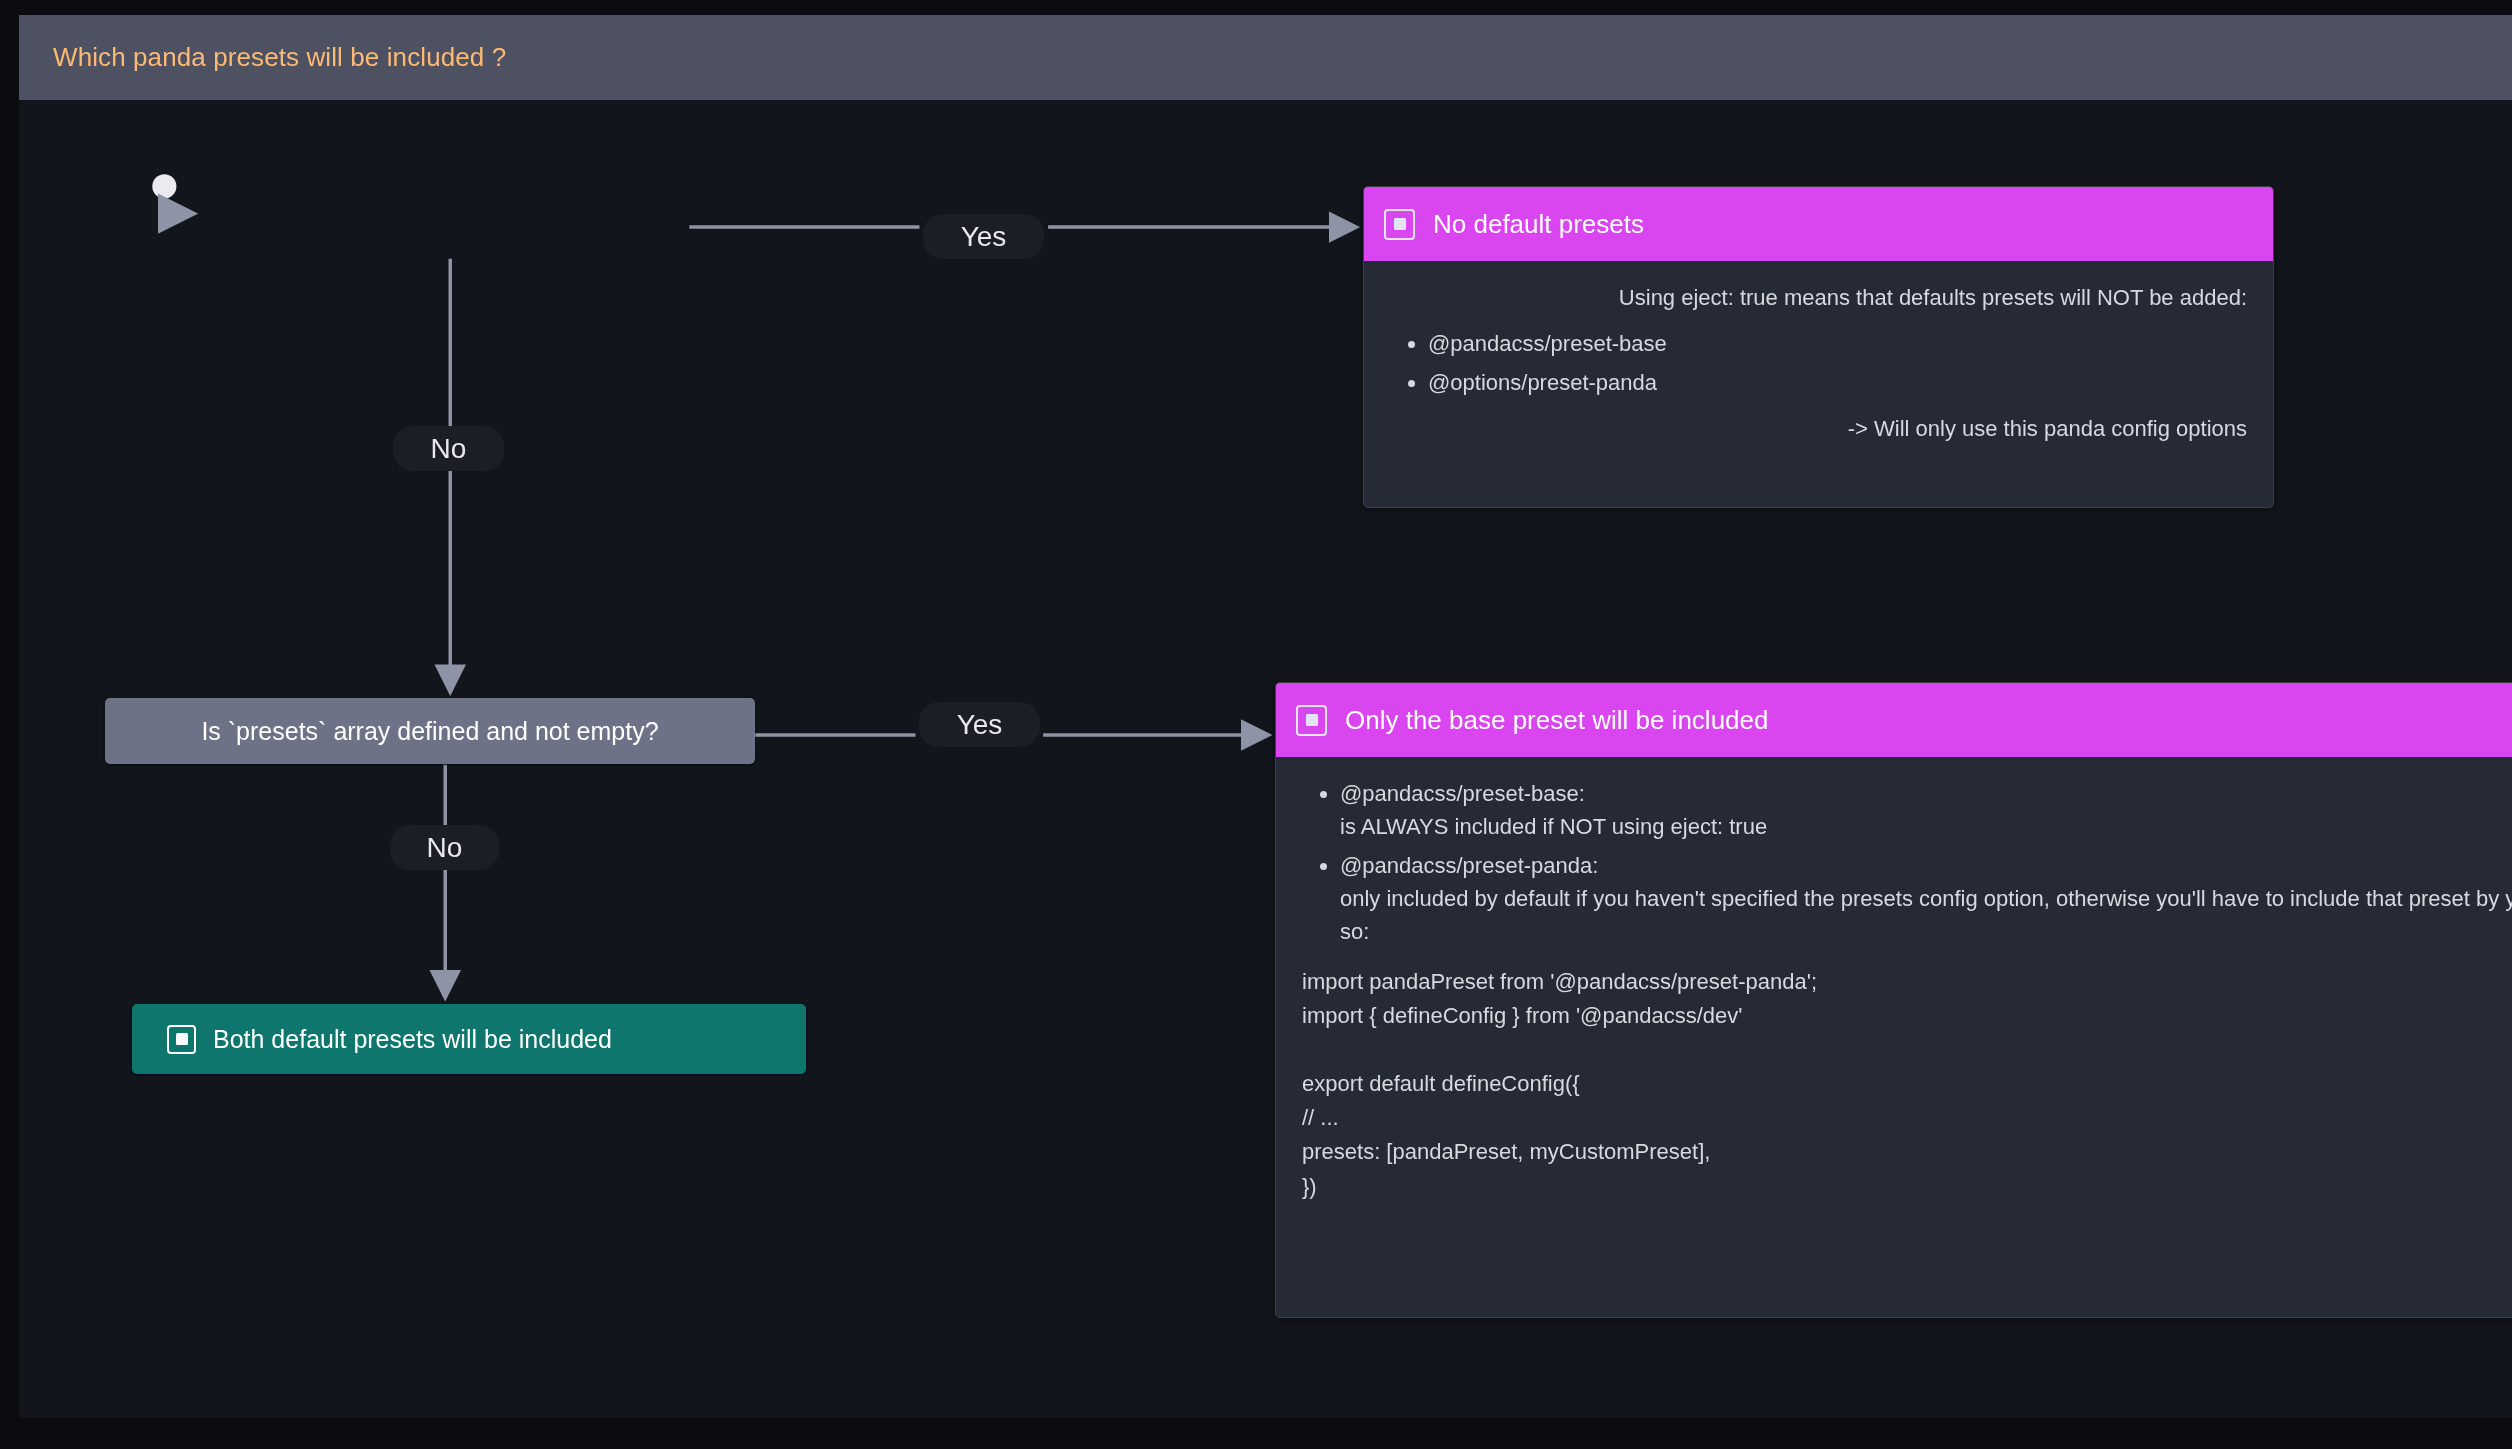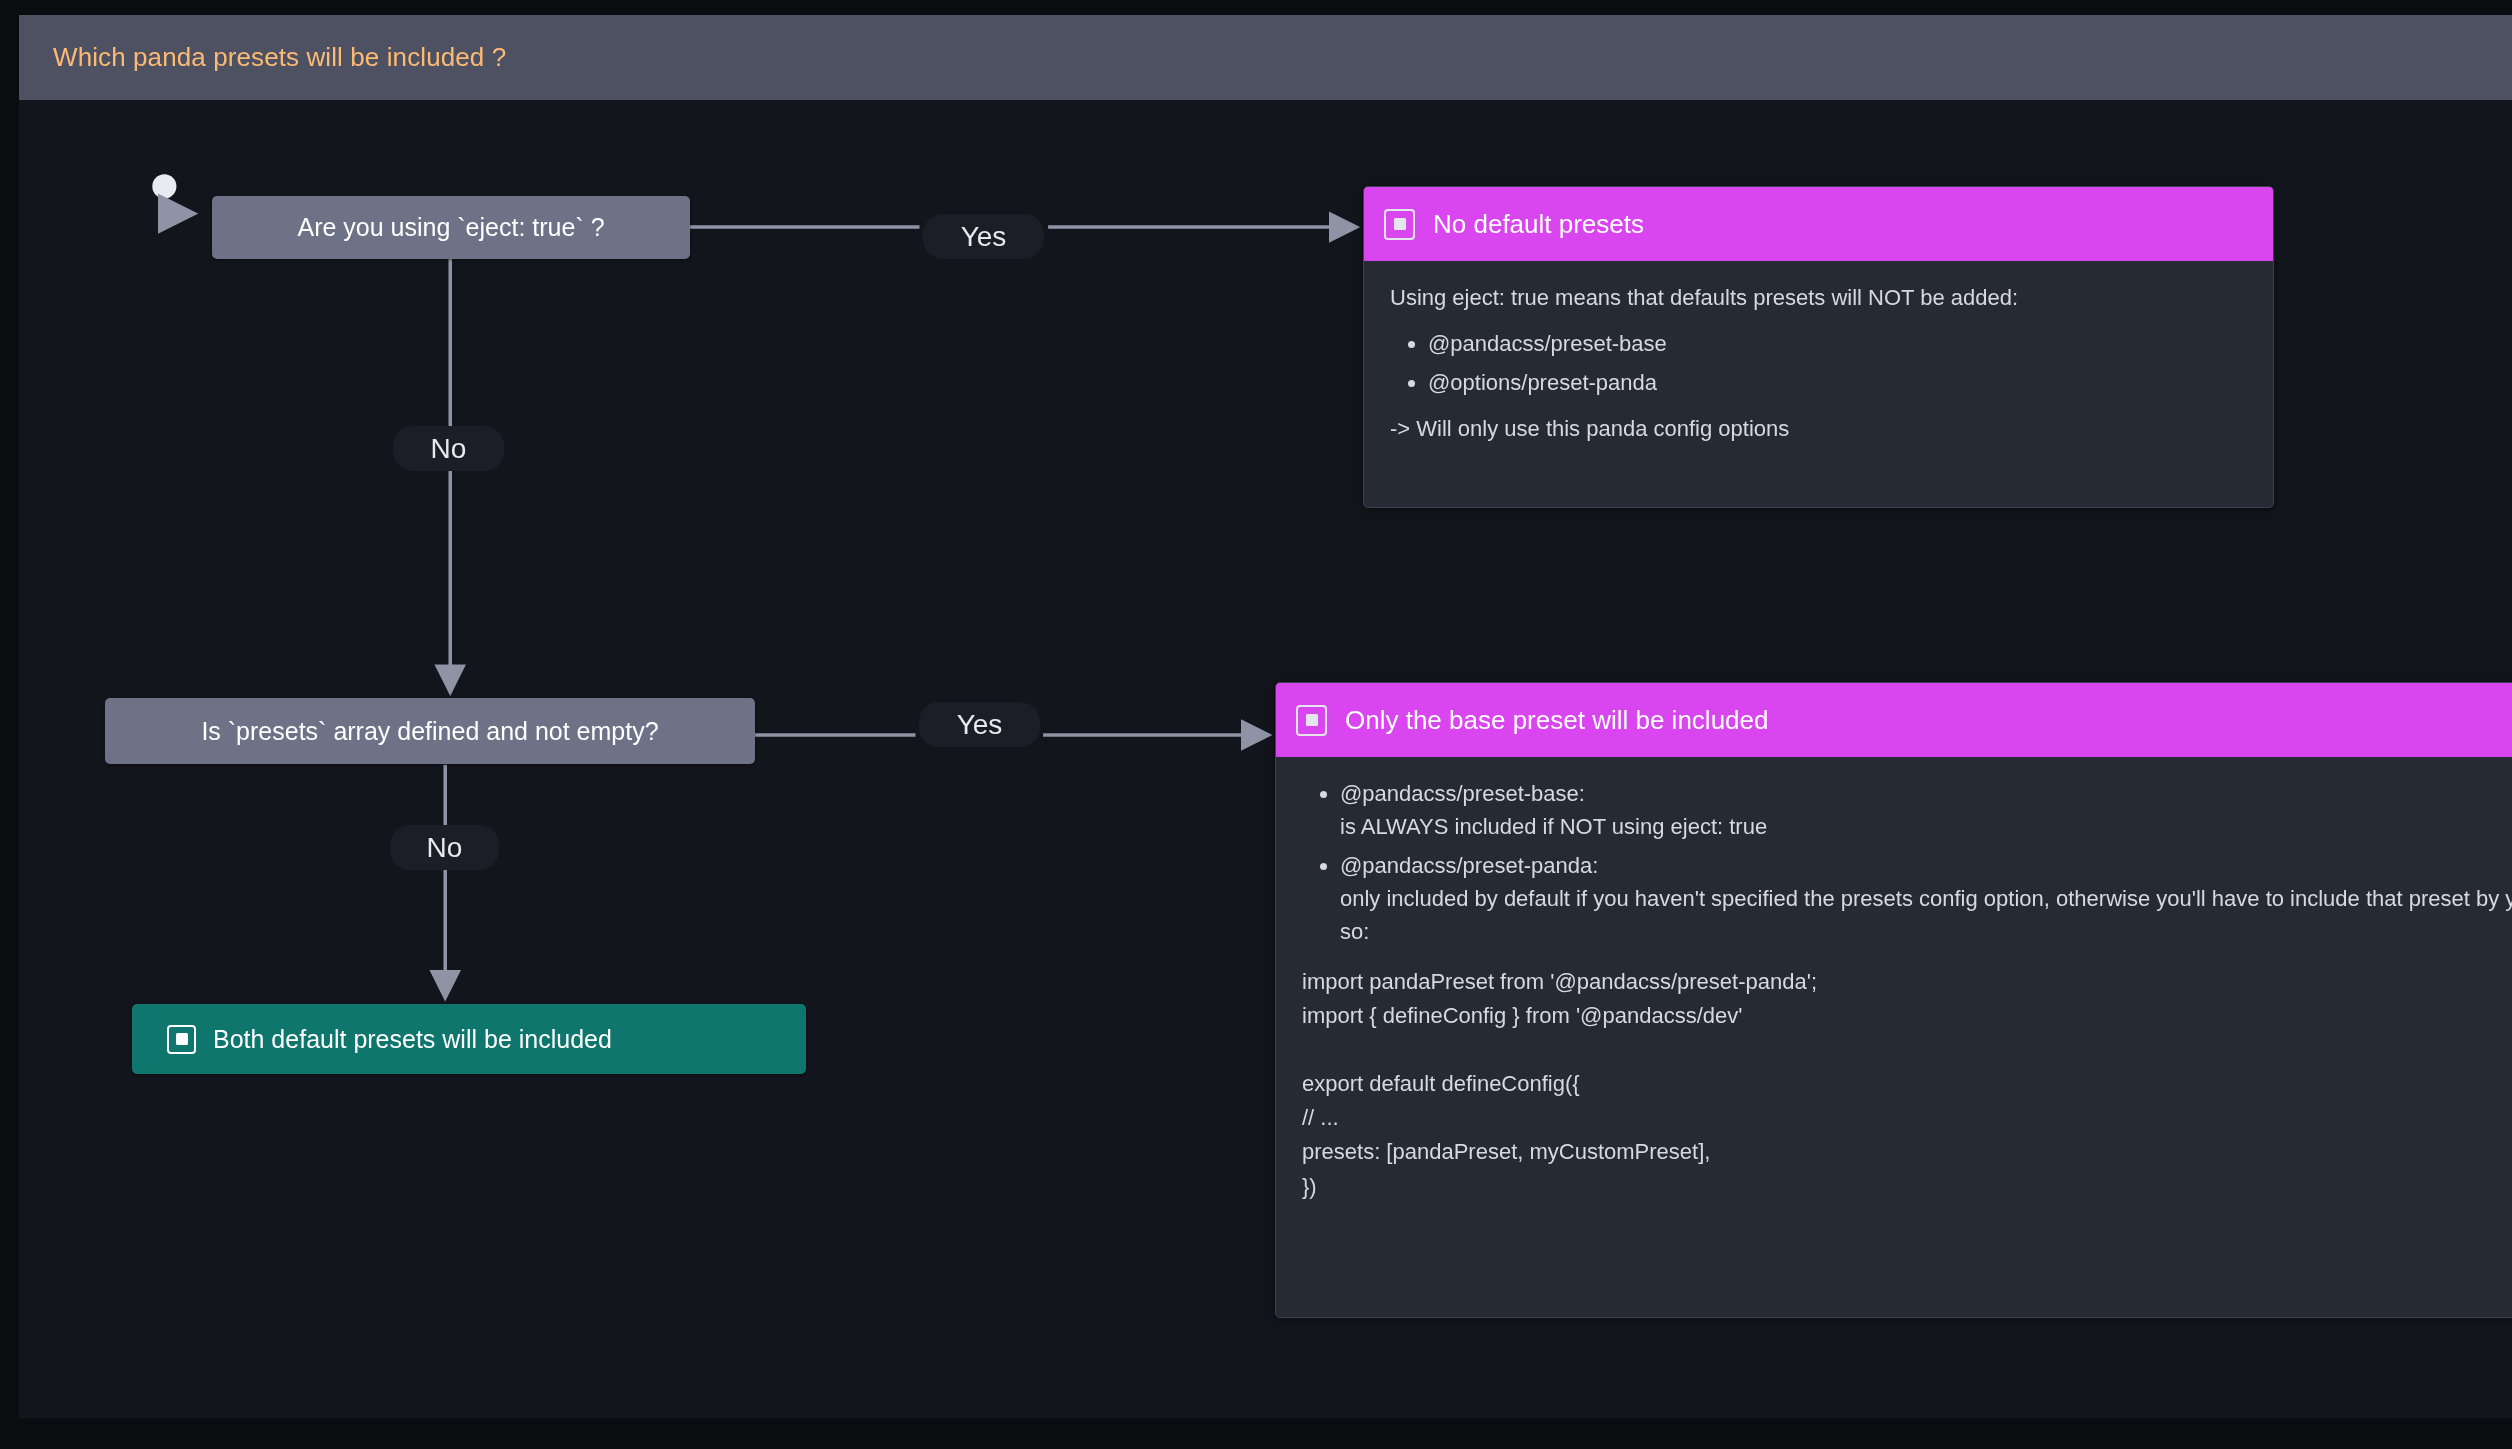--- a/index.html
+++ b/index.html
@@ -147,21 +147,21 @@
     margin-right: 17px;
   }
   .node .sq-icon::after { background: #ffffff; }
 
   .note-body {
     padding: 20px 26px 22px 26px;
     color: #d6d9e1;
     font-size: 22px;
     line-height: 1.5;
   }
-  .note-body p { margin: 0 0 13px 0; }
+  .note-body p { margin: 0 0 13px 0; text-align: right; }
   .note-body ul {
     margin: 0 0 13px 0;
     padding-left: 38px;
   }
   .note-body li { margin-bottom: 6px; }
   .note-body .sub-line { display: block; }
   .code-block {
     margin-top: 17px;
     color: #d6d9e1;
     font-size: 22px;
@@ -214,23 +214,20 @@
     <path d="M2086,452 L2690,452" stroke="#8e94a6" stroke-width="7" fill="none" marker-end="url(#arrow)"></path>
 
     <path d="M896,515 L896,1368" stroke="#8e94a6" stroke-width="7" fill="none" marker-end="url(#arrow)"></path>
 
     <path d="M1372,1463 L1822,1463" stroke="#8e94a6" stroke-width="7" fill="none"></path>
     <path d="M2076,1463 L2515,1463" stroke="#8e94a6" stroke-width="7" fill="none" marker-end="url(#arrow)"></path>
 
     <path d="M886,1522 L886,1976" stroke="#8e94a6" stroke-width="7" fill="none" marker-end="url(#arrow)"></path>
   </svg>
 
-  <div class="node" id="node-eject">
-    <span class="node-label">Are you using `eject: true` ?</span>
-  </div>
 
   <div class="node" id="node-presets">
     <span class="node-label">Is `presets` array defined  and not empty?</span>
   </div>
 
   <div class="node" id="node-both">
     <span class="sq-icon"></span>
     <span class="node-label">Both default presets will be included</span>
   </div>
 

